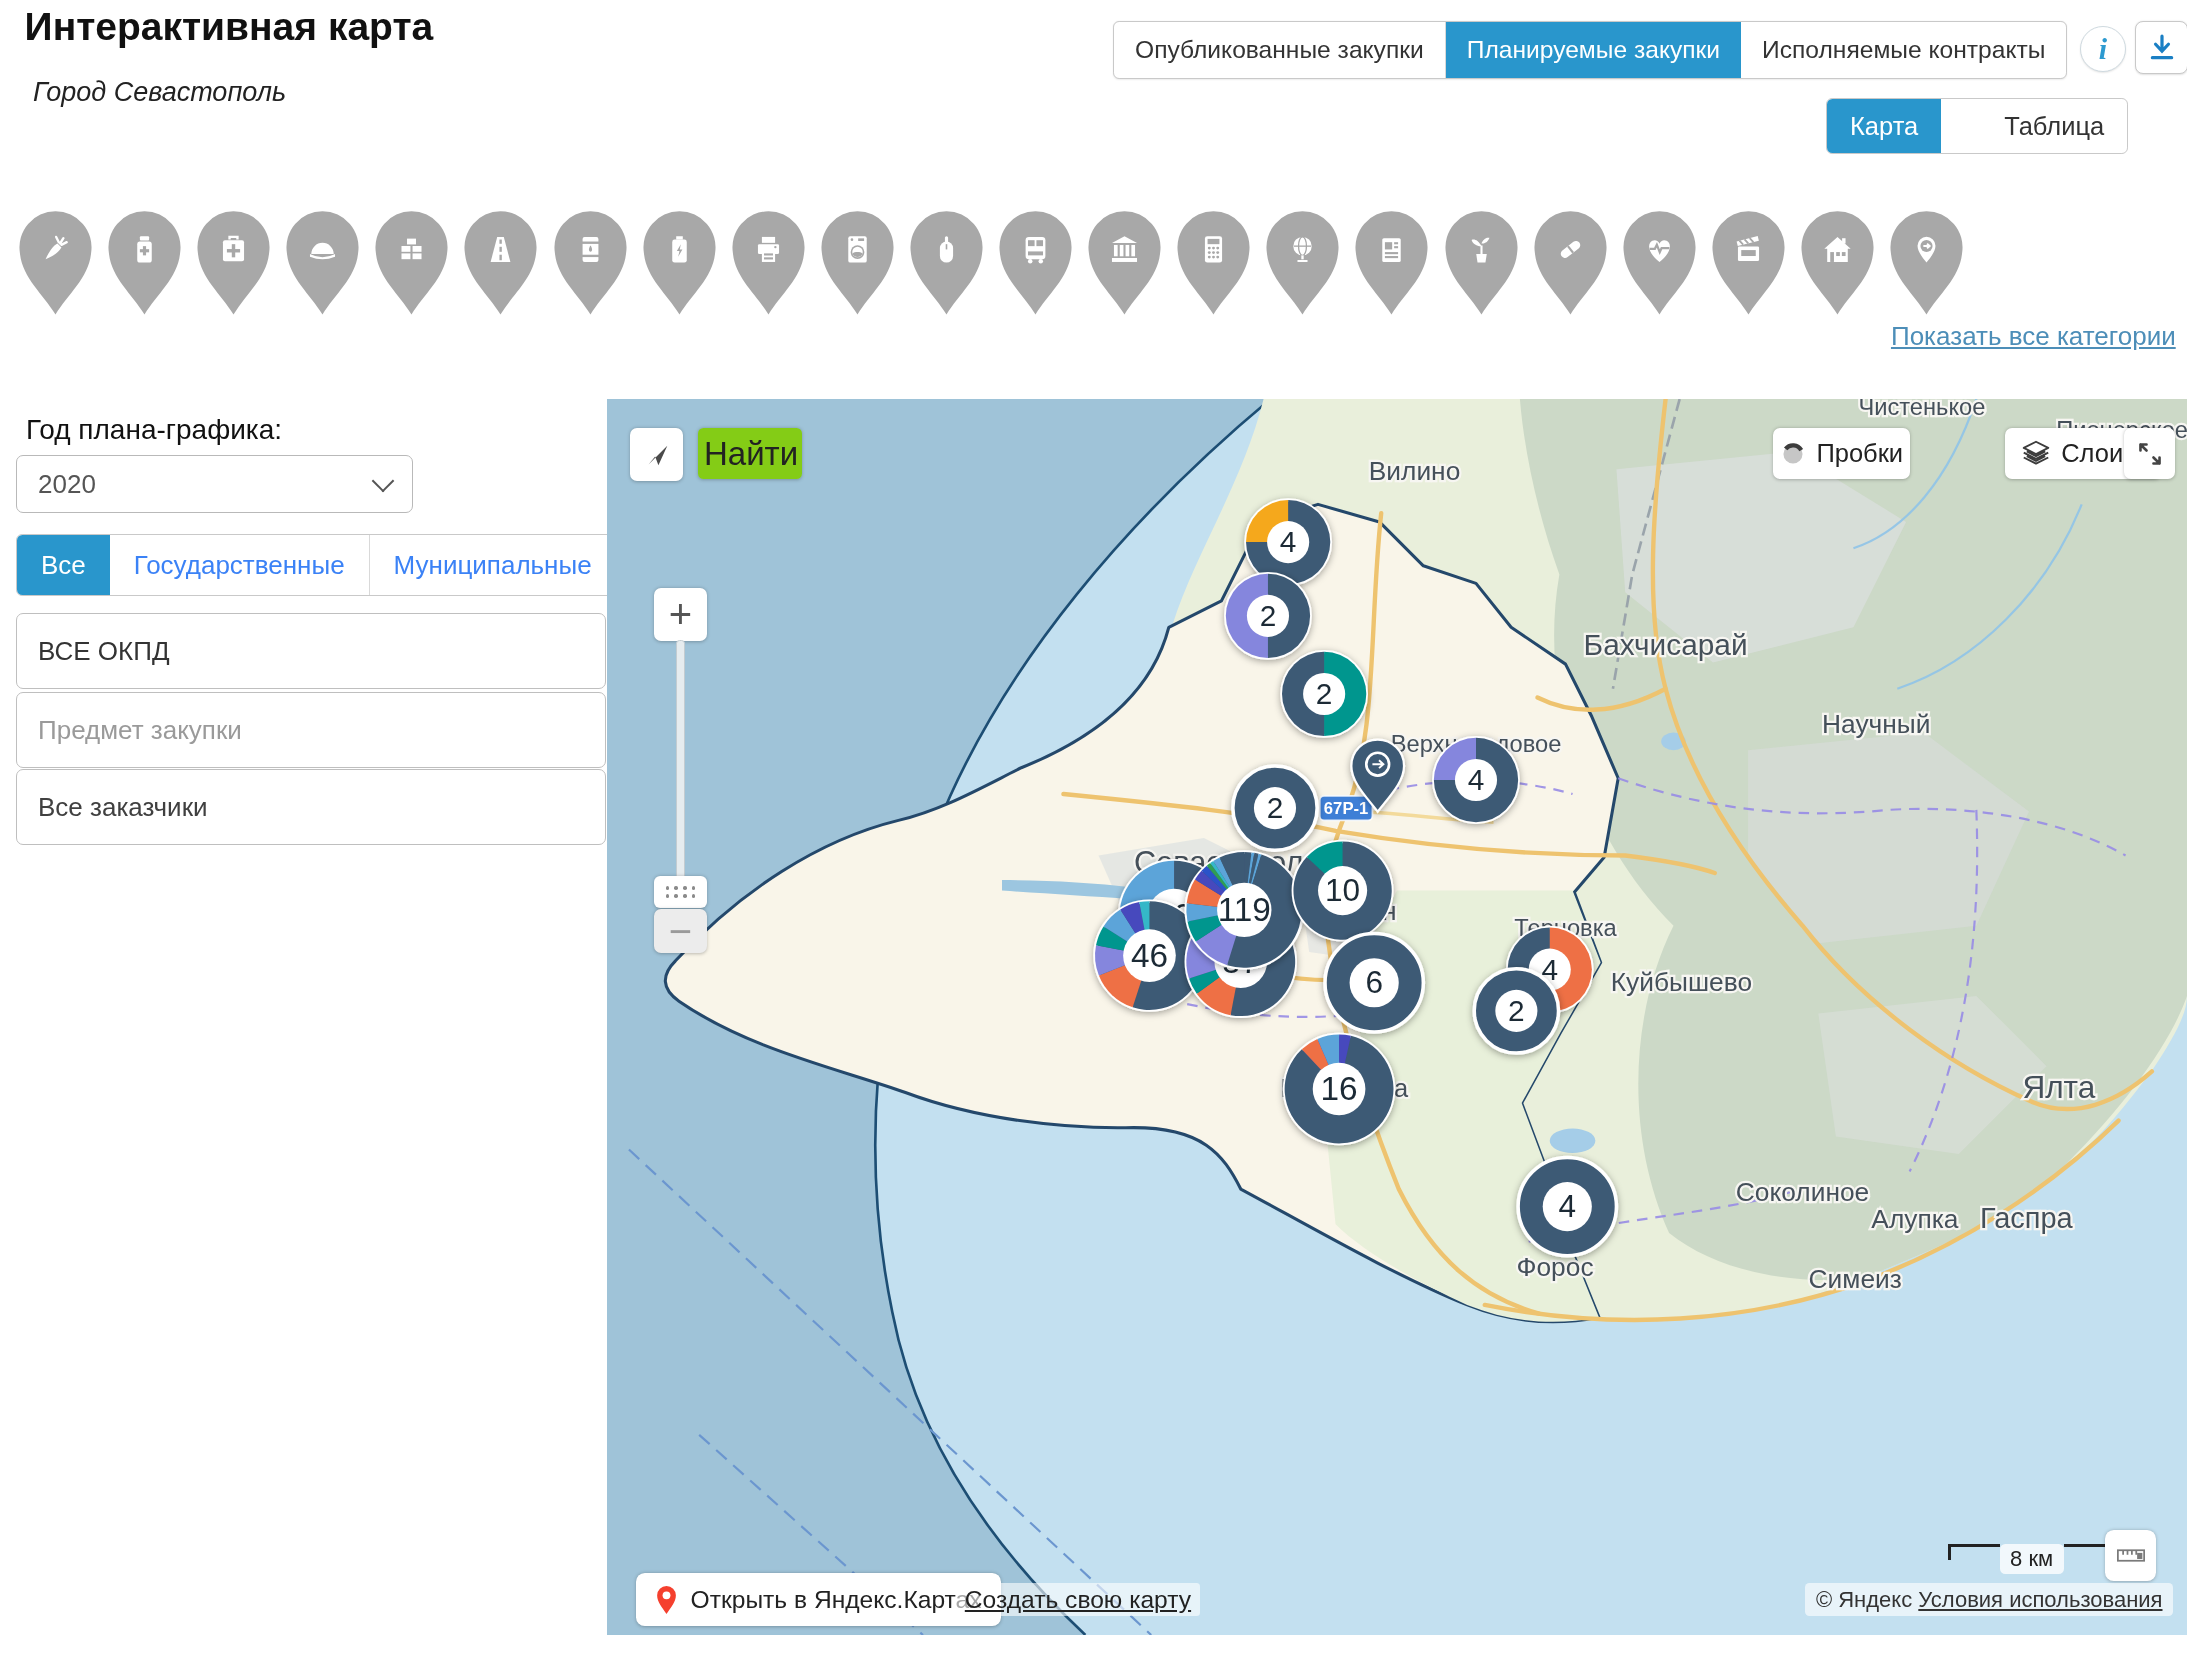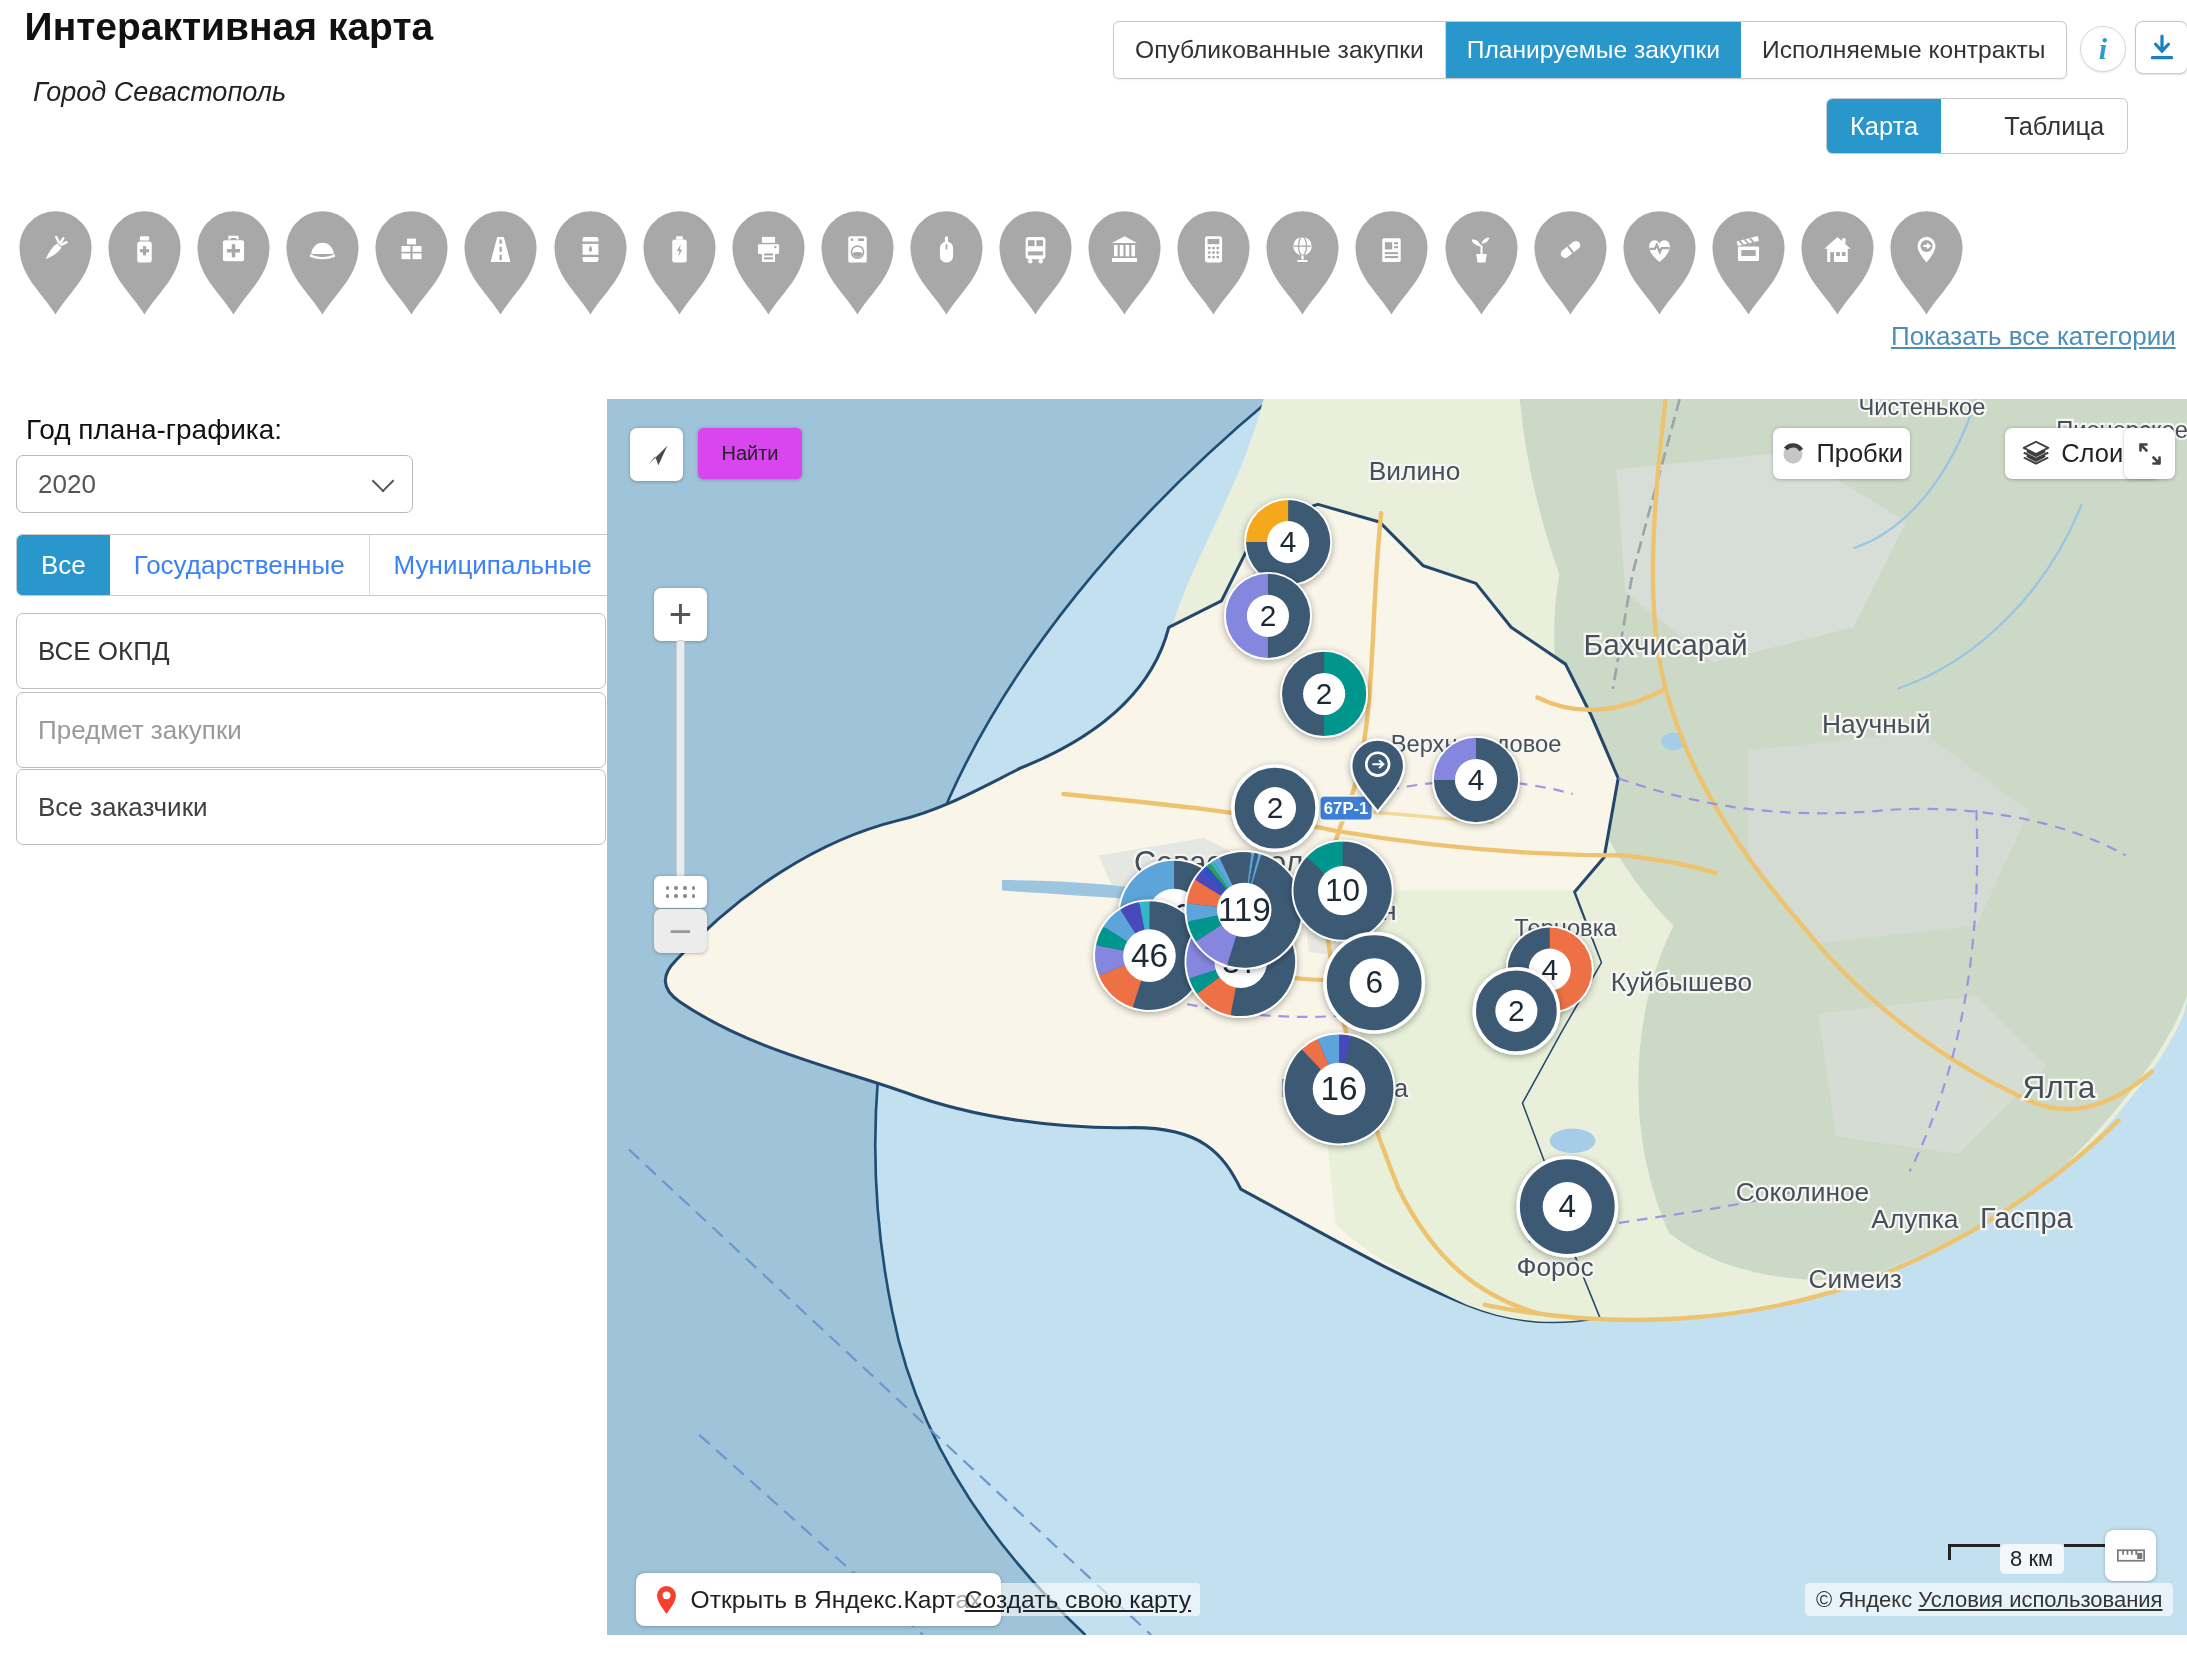--- a/index.html
+++ b/index.html
@@ -39,21 +39,21 @@
   #subjInput{top:692px;}
   #custInput{top:769px;color:#404040;}
   
   #mapWrap{left:607px;top:399px;width:1580px;height:1236px;overflow:hidden;background:#9fc3d8;}
   #mapSvg{position:absolute;left:0;top:0;}
   .map-ctl{position:absolute;background:#fff;border-radius:7px;box-shadow:0 0.9px 3.5px rgba(0,0,0,.25);display:flex;align-items:center;justify-content:center;}
   .geo-btn{left:23px;top:29px;width:53px;height:53px;cursor:pointer;}
   .search-wrap{position:absolute;left:91px;top:29px;height:51px;display:flex;box-shadow:0 0.9px 3.5px rgba(0,0,0,.25);border-radius:5.3px;overflow:hidden;}
   .search-input{width:441px;height:51px;border:none;outline:none;padding:0 19.3px;font-size:25.5px;font-family:inherit;background:#fff;}
   .search-input::placeholder{color:#9a9a9a;}
-  .search-btn{width:104px;height:51px;border:none;background:#d946ef;font-size:20px;font-family:inherit;color:#222;cursor:pointer;}
+  .search-btn{width:104px;height:51px;border:none;background:#84cc16;font-size:33px;font-family:inherit;color:#222;cursor:pointer;}
   .traffic-btn{left:1166px;top:29px;width:137px;height:51px;gap:10.5px;font-size:25.5px;color:#222;cursor:pointer;}
   .layers-btn{left:1398px;top:29px;width:156px;height:51px;gap:10.5px;font-size:25.5px;color:#222;cursor:pointer;}
   .chev-sm{width:9.7px;height:9.7px;border-right:2.2px solid #333;border-bottom:2.2px solid #333;transform:rotate(45deg);margin-top:-5.3px;}
   .fs-btn{left:1517px;top:29px;width:51px;height:51px;cursor:pointer;}
   .zoom-plus{left:47px;top:189px;width:53px;height:53px;font-size:40px;color:#555;cursor:pointer;}
   .zoom-track{position:absolute;left:69px;top:241px;width:7px;height:239px;background:#e6ecef;border:0.9px solid #c3ccd1;border-radius:3.5px;}
   .zoom-handle{left:47px;top:477px;width:53px;height:32px;border-radius:6.1px;flex-direction:column;gap:4.4px;cursor:grab;}
   .dots{display:flex;gap:5.3px;}
   .dots i{width:3.5px;height:3.5px;background:#8a8a8a;border-radius:50%;}
   .zoom-minus{left:47px;top:510px;width:53px;height:44px;background:#ececec;font-size:40px;color:#9a9a9a;cursor:pointer;}

